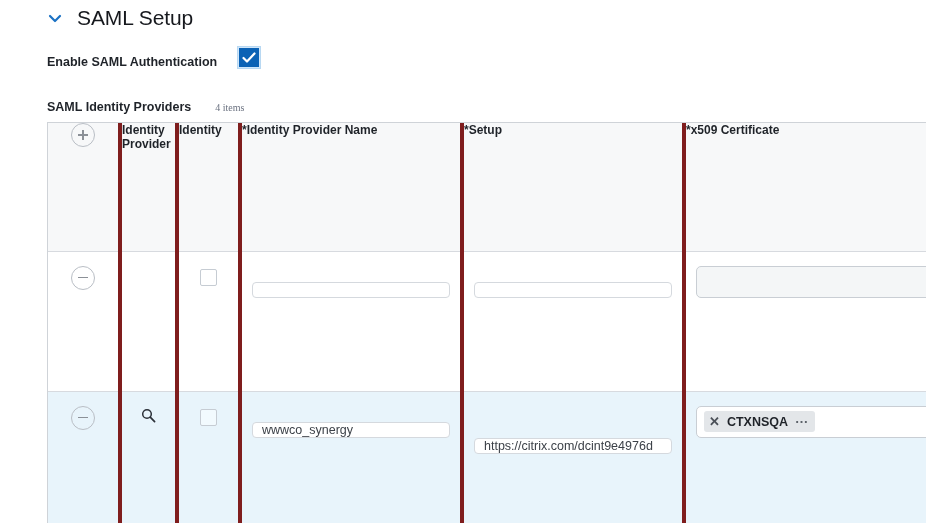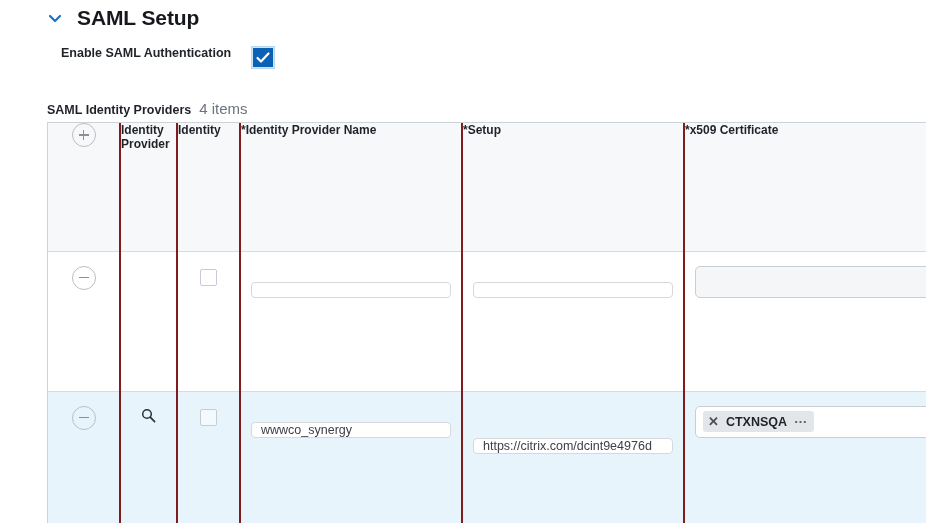--- a/index.html
+++ b/index.html
@@ -32,33 +32,33 @@
     gap: 14px;
   }
   .chevron {
     width: 16px;
     height: 16px;
     display: block;
     cursor: pointer;
   }
   .section-title {
     font-size: 21px;
-    font-weight: bold;
+    font-weight: normal;
     color: #16181d;
     letter-spacing: -0.1px;
     white-space: nowrap;
   }
 
   
   .enable-row {
     position: absolute;
-    left: 61px;
+    left: 47px;
     top: 46px;
     display: flex;
-    align-items: flex-start;
+    align-items: flex-end;
   }
   .enable-label {
     font-size: 12.5px;
     font-weight: bold;
     color: #1f2329;
     white-space: nowrap;
   }
   .cb-wrap {
     margin-left: 20px;
     width: 24px;
@@ -84,30 +84,31 @@
   }
   .cb-box svg { display: block; }
 
   
   .grid-title-row {
     position: absolute;
     left: 47px;
     top: 100px;
     display: flex;
     align-items: baseline;
-    gap: 8px;
+    gap: 24px;
   }
   .grid-title {
     font-size: 12.5px;
     font-weight: bold;
     color: #1f2329;
   }
   .grid-count {
-    font-size: 15px;
+    font-size: 10px;
     color: #6b7280;
+    font-family: Liberation Serif, serif;
   }
 
   
   .table-wrap {
     position: absolute;
     left: 47px;
     top: 122px;
     width: 879px;
     height: 401px;
     overflow: hidden;
@@ -116,21 +117,21 @@
     box-sizing: border-box;
     background: #fff;
   }
   table.grid {
     border-collapse: collapse;
     table-layout: fixed;
     width: 1000px;
   }
   table.grid td,
   table.grid th {
-    border-right: 2px solid #7f1d1d;
+    border-right: 4px solid #7f1d1d;
     border-bottom: 1px solid #d7dadf;
     padding: 0;
     vertical-align: top;
     box-sizing: border-box;
   }
   thead th {
     background: #f7f8f9;
     height: 128px;
     vertical-align: middle;
     text-align: left;

